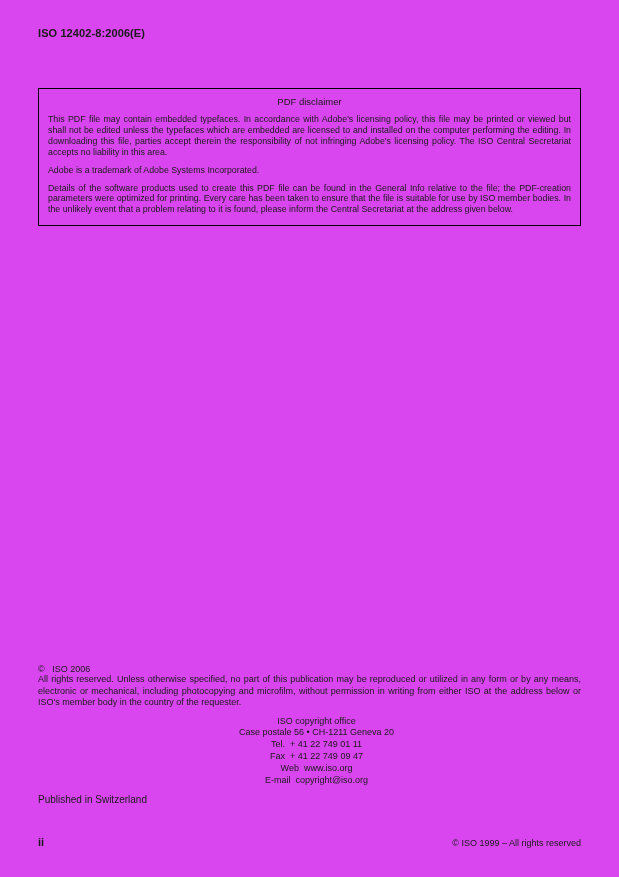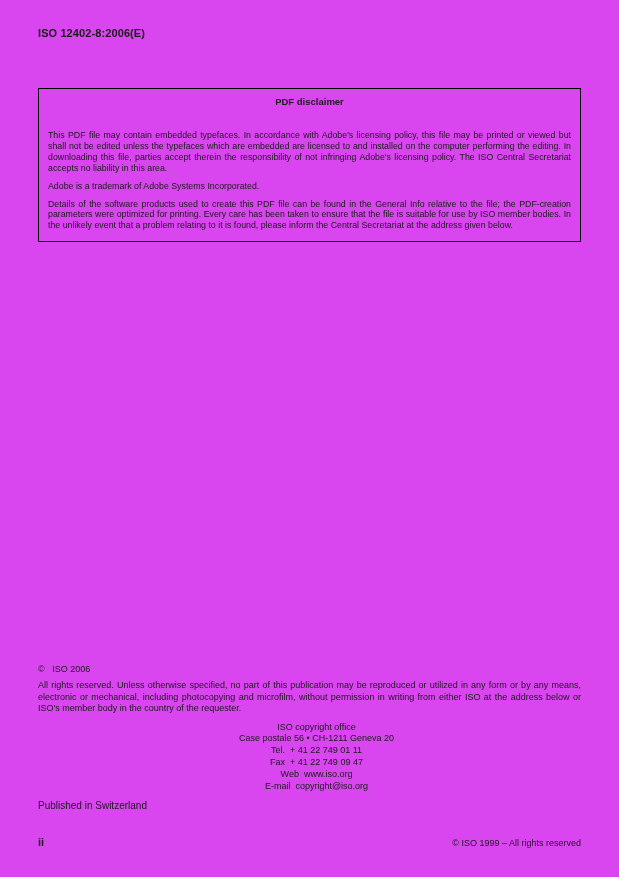--- a/index.html
+++ b/index.html
@@ -24,41 +24,41 @@
   .disclaimer-box {
     position: absolute;
     left: 38px;
     top: 88px;
     width: 543px;
     border: 1px solid #000000;
     padding: 7px 9px 10px 9px;
   }
   .disclaimer-title {
     text-align: center;
-    font-weight: bold;
+    font-weight: normal;
     font-size: 9.5px;
-    margin-bottom: 23px;
+    margin-bottom: 7px;
   }
   .disclaimer-box p {
     font-size: 8.8px;
     line-height: 1.24;
     text-align: justify;
     margin-bottom: 7px;
   }
   .disclaimer-box p:last-child { margin-bottom: 0; }
   .copyright-block {
     position: absolute;
     left: 38px;
     top: 664px;
     width: 543px;
   }
   .copyright-notice {
     font-size: 9px;
     white-space: pre;
-    margin-bottom: 6px;
+    margin-bottom: 0;
   }
   .copyright-rights {
     font-size: 9px;
     line-height: 1.28;
     text-align: justify;
     margin-bottom: 7px;
   }
   .copyright-address {
     margin-left: 14px;
     font-size: 9px;

